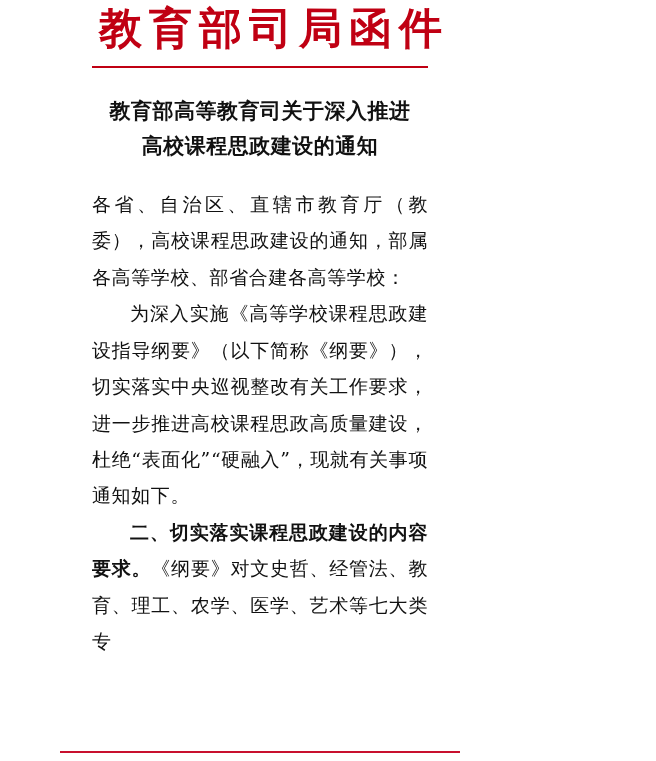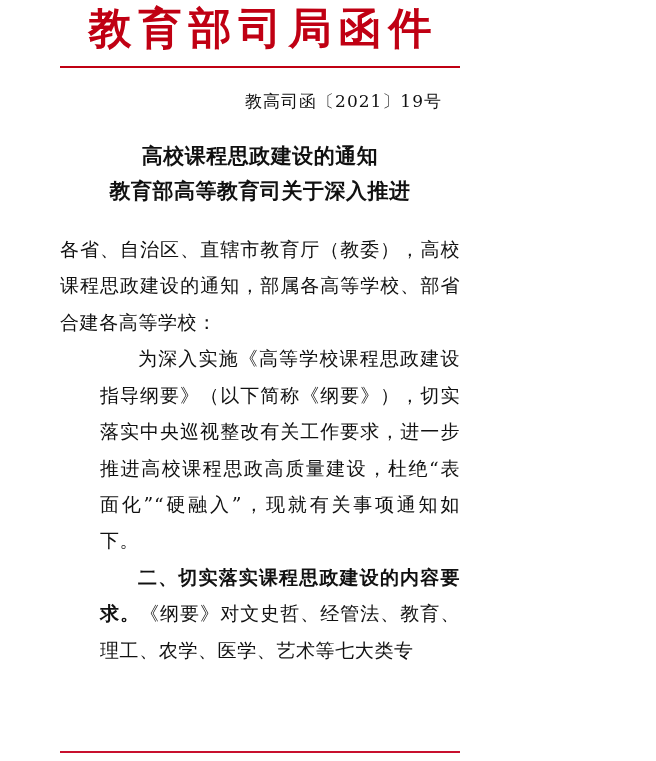--- a/index.html
+++ b/index.html
@@ -13,21 +13,21 @@
     font-family: "DejaVu Serif", "Liberation Serif", serif;
     color: #1a1a1a;
     overflow: hidden;
     position: relative;
   }
   .page {
     position: relative;
     width: 520px;
     height: 761px;
     box-sizing: border-box;
-    padding: 0 60px;
+    padding: 0 92px;
   }
   
   .masthead {
     text-align: center;
     padding-top: 4px;
   }
   .masthead-title {
     color: #c00013;
     font-family: "DejaVu Serif", "Liberation Serif", serif;
     font-weight: bold;
@@ -74,21 +74,20 @@
     text-align: justify;
     text-justify: inter-ideograph;
     color: #111;
   }
   .para {
     margin: 0;
     text-indent: 0;
   }
   .para.indent {
     text-indent: 2em;
-    margin-left: 40px;
   }
   .para b {
     font-weight: bold;
   }
   
   .bottom-rule {
     position: absolute;
     left: 60px;
     right: 60px;
     bottom: 8px;
@@ -99,25 +98,24 @@
 </head>
 <body>
 
 <div class="page">
 
   <div class="masthead">
     <div class="masthead-title">教育部司局函件</div>
     <div class="masthead-rule"></div>
   </div>
 
-  <div class="doc-number">教高司函〔2021〕19号</div>
 
   <div class="doc-title">
+    <span class="line">教育部高等教育司关于深入推进</span>
     <span class="line">高校课程思政建设的通知</span>
-    <span class="line">教育部高等教育司关于深入推进</span>
   </div>
 
   <div class="body-text">
     <p class="para">各省、自治区、直辖市教育厅（教委），高校课程思政建设的通知，部属各高等学校、部省合建各高等学校：</p>
     <p class="para indent">为深入实施《高等学校课程思政建设指导纲要》（以下简称《纲要》），切实落实中央巡视整改有关工作要求，进一步推进高校课程思政高质量建设，杜绝“表面化”“硬融入”，现就有关事项通知如下。</p>
     <p class="para indent"><b>二、切实落实课程思政建设的内容要求。</b><span>《纲要》对文史哲、经管法、教育、理工、农学、医学、艺术等七大类专</span></p>
   </div>
 
   <div class="bottom-rule"></div>
 </div>

